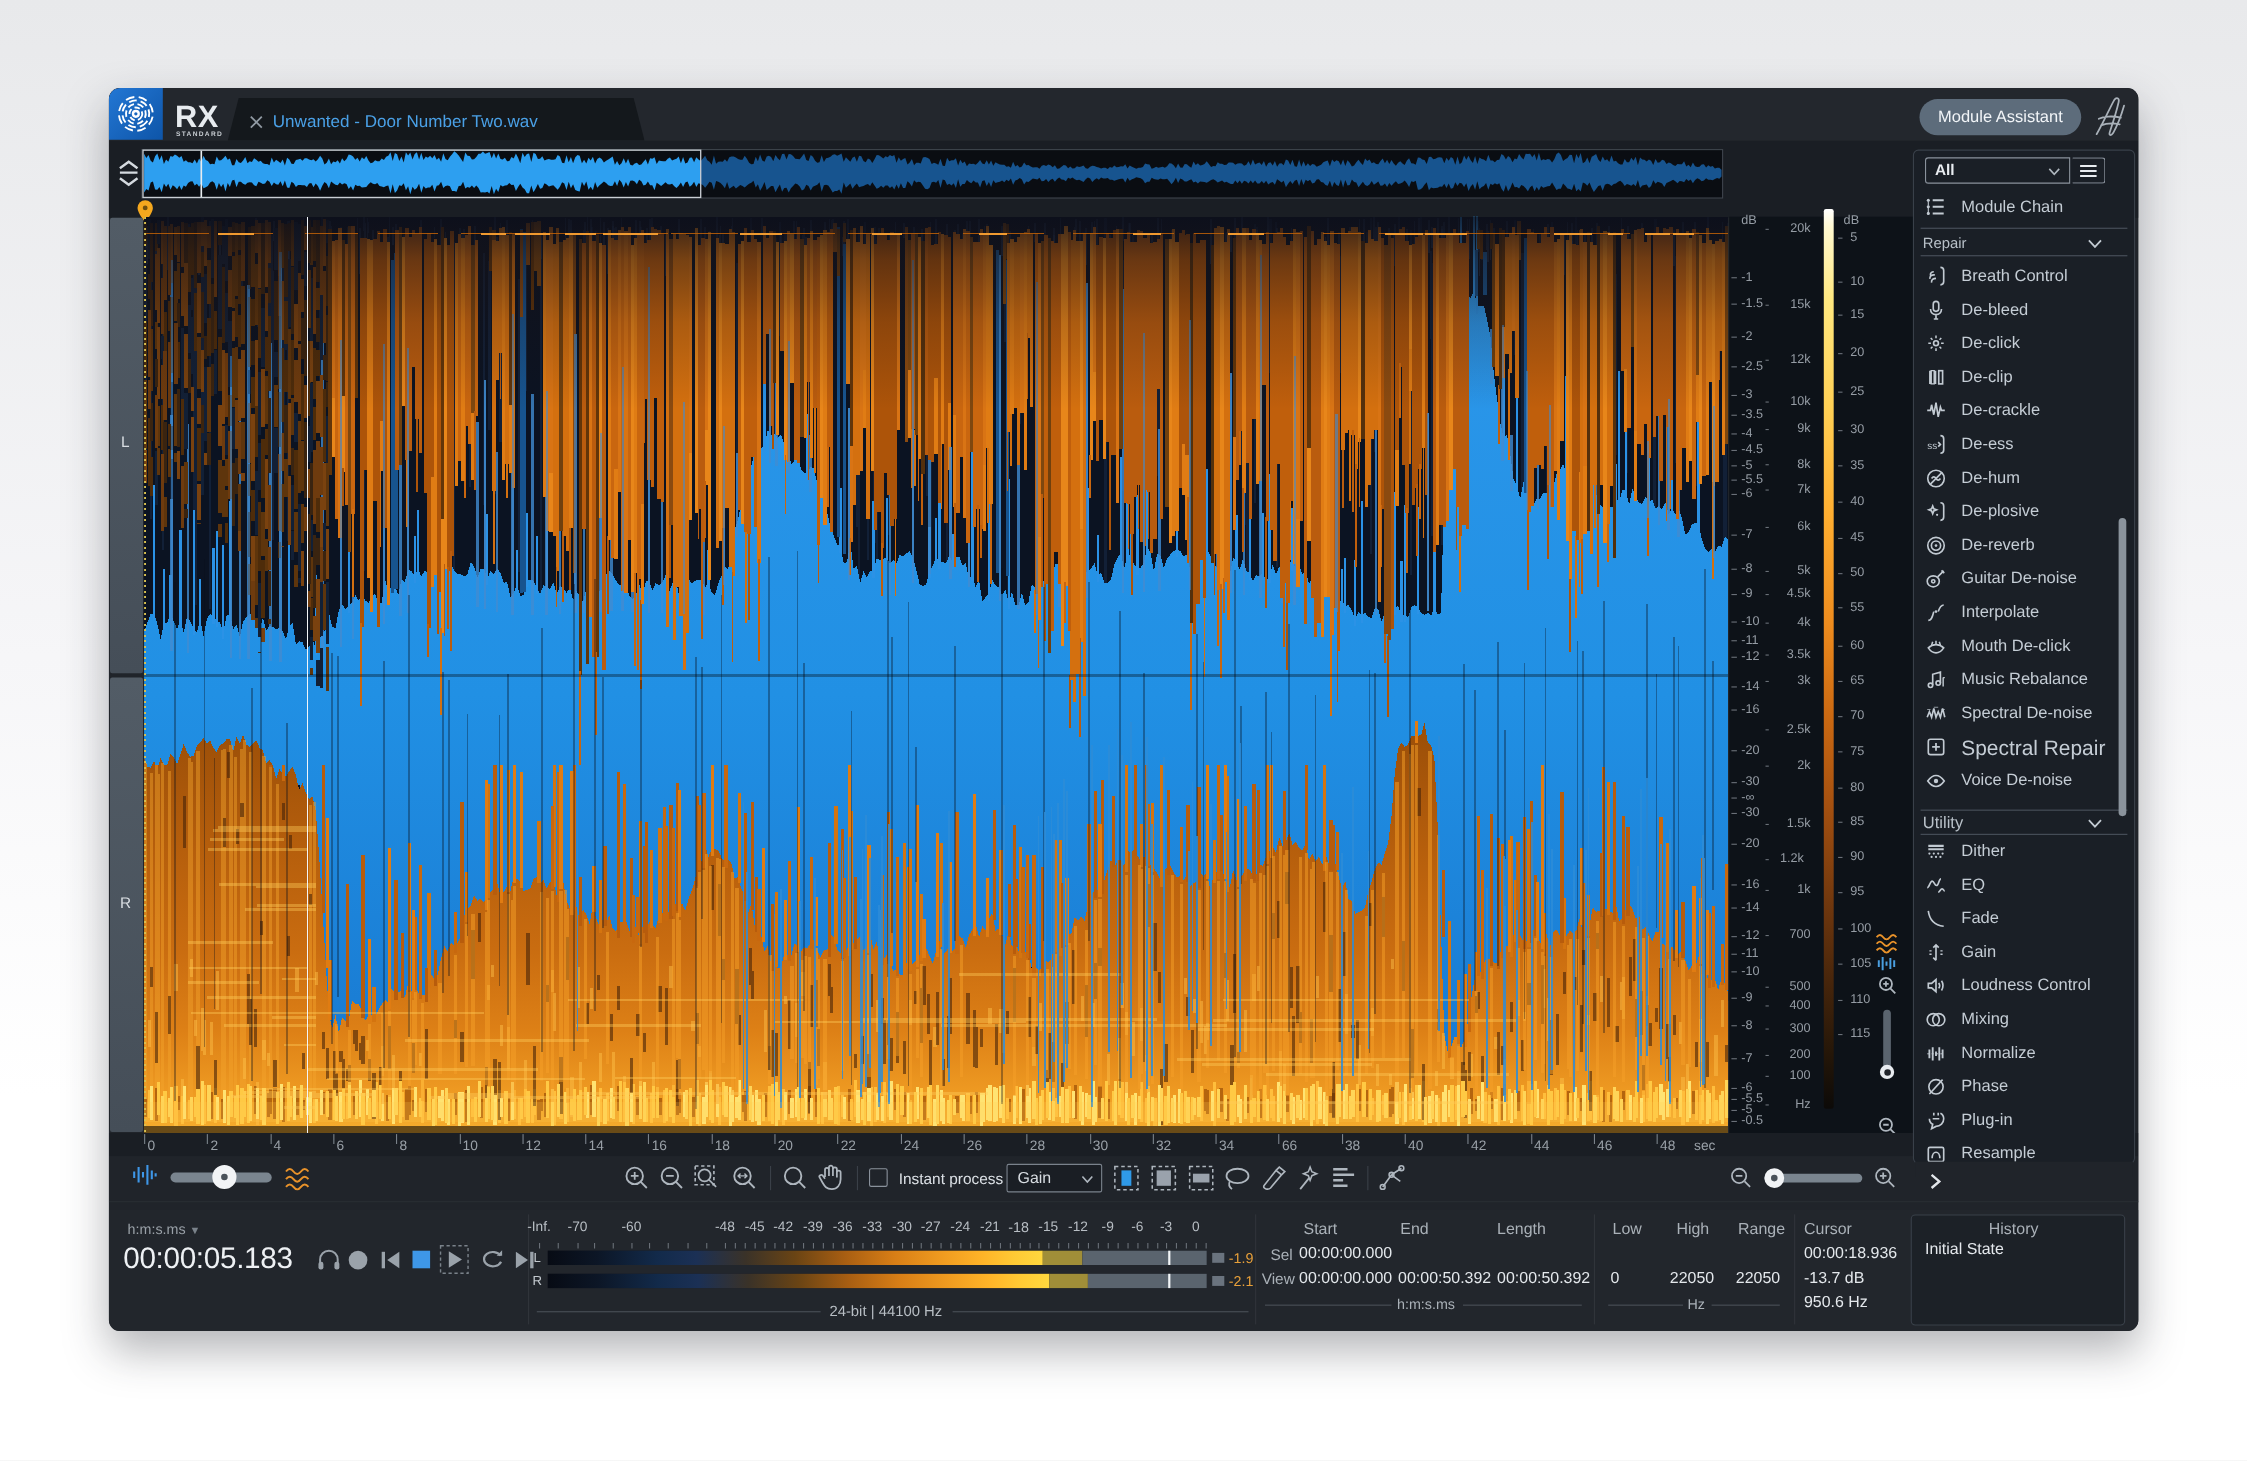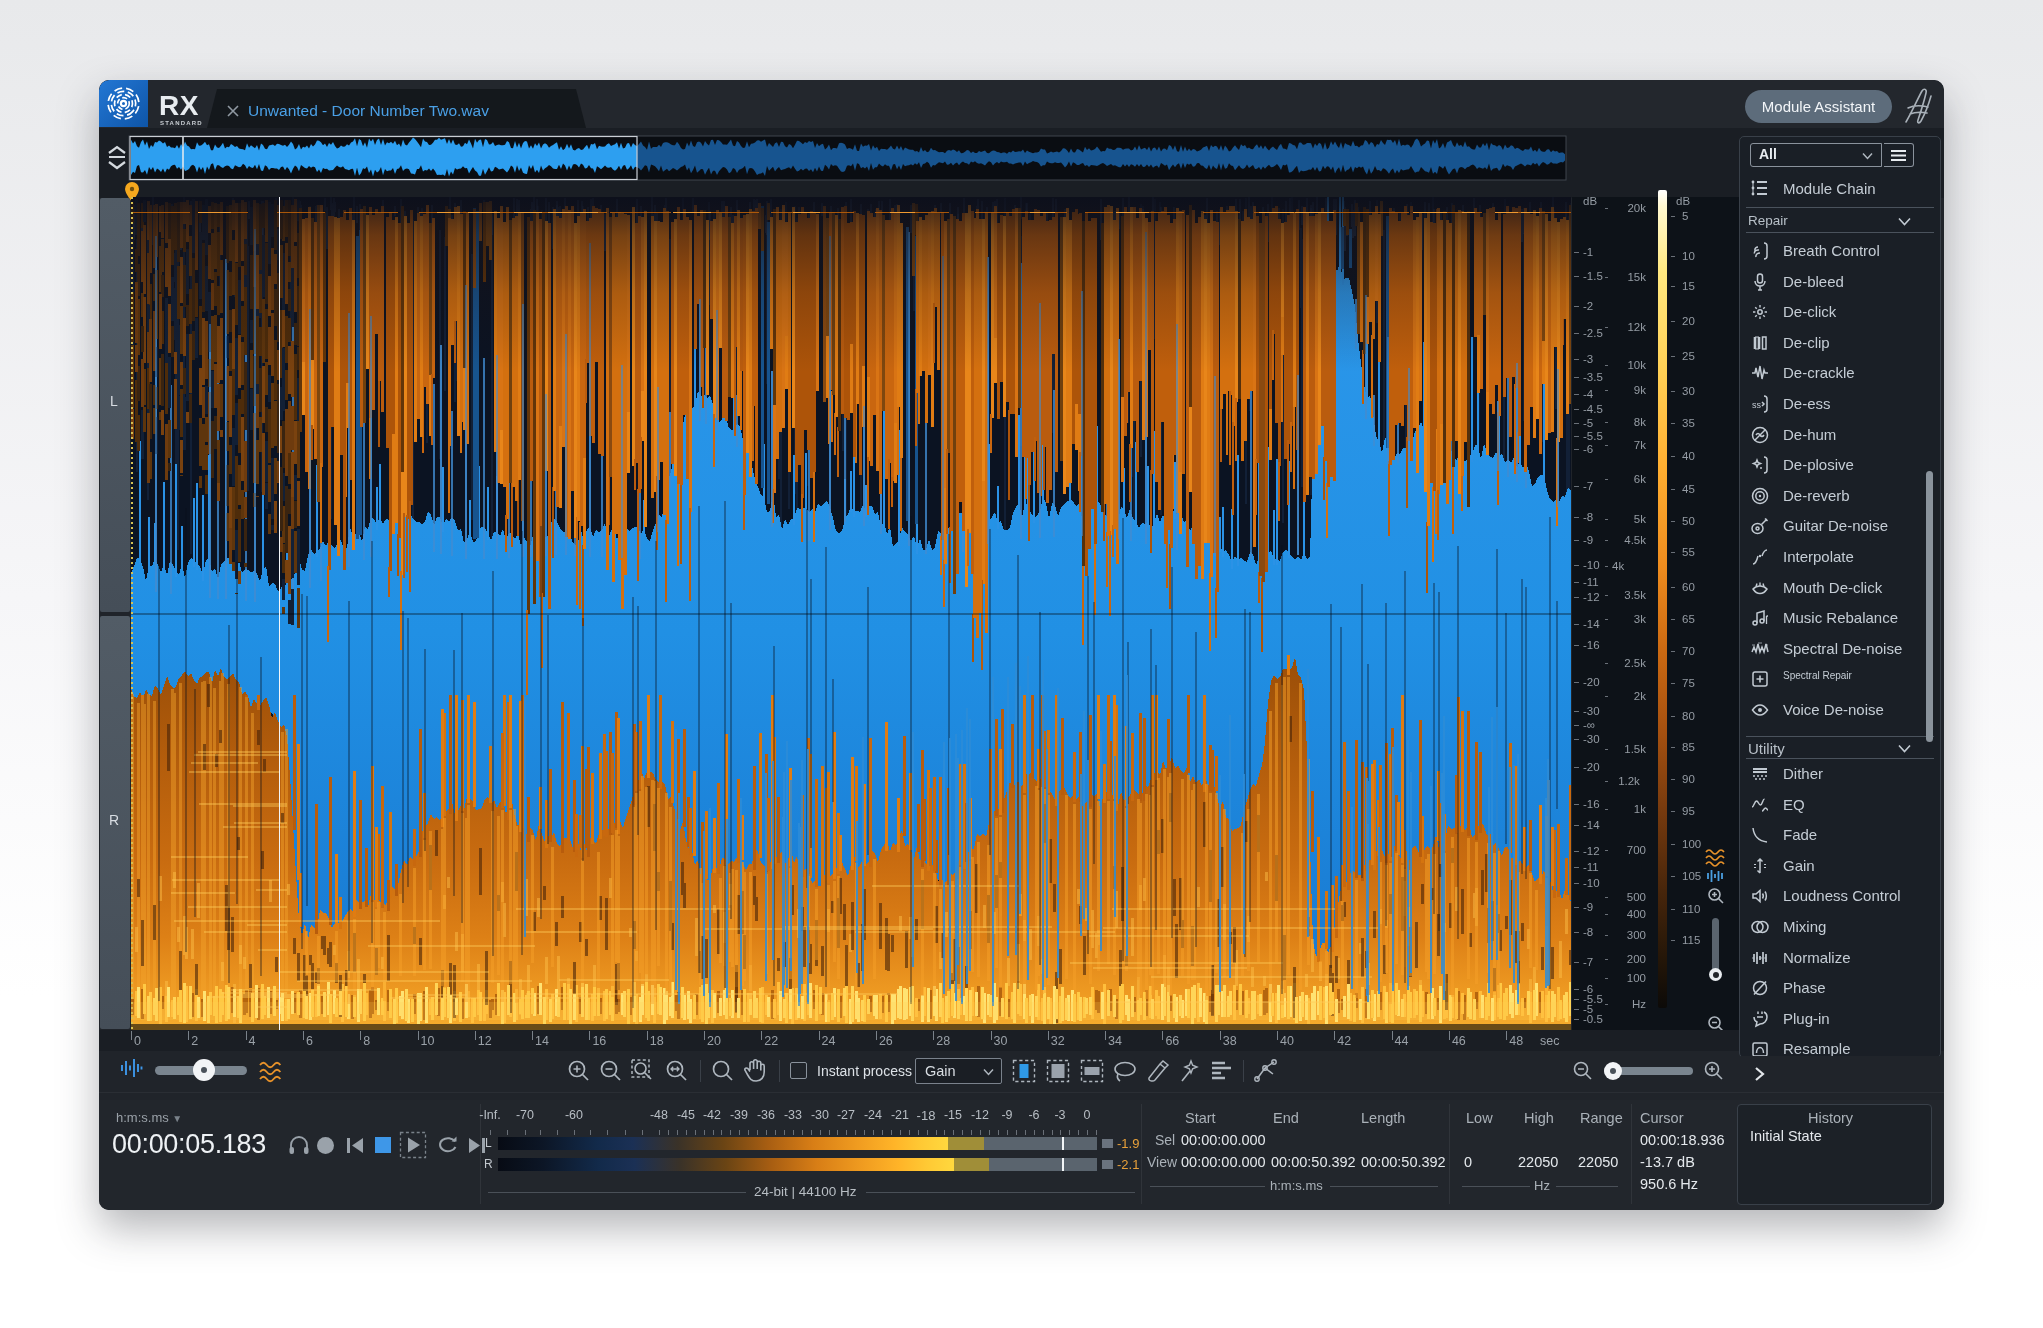--- a/index.html
+++ b/index.html
@@ -220,21 +220,21 @@
 <div class="txt" style="left:1513px;top:336px;font-size:11.5px;color:#959CA4;width:34px;text-align:right">8k</div>
 <div class="abs" style="left:1506px;top:342px;width:3px;height:1px;background:#6A7078"></div>
 <div class="txt" style="left:1513px;top:359px;font-size:11.5px;color:#959CA4;width:34px;text-align:right">7k</div>
 <div class="abs" style="left:1506px;top:365px;width:3px;height:1px;background:#6A7078"></div>
 <div class="txt" style="left:1513px;top:393px;font-size:11.5px;color:#959CA4;width:34px;text-align:right">6k</div>
 <div class="abs" style="left:1506px;top:399px;width:3px;height:1px;background:#6A7078"></div>
 <div class="txt" style="left:1513px;top:433px;font-size:11.5px;color:#959CA4;width:34px;text-align:right">5k</div>
 <div class="abs" style="left:1506px;top:439px;width:3px;height:1px;background:#6A7078"></div>
 <div class="txt" style="left:1513px;top:454px;font-size:11.5px;color:#959CA4;width:34px;text-align:right">4.5k</div>
 <div class="abs" style="left:1506px;top:460px;width:3px;height:1px;background:#6A7078"></div>
-<div class="txt" style="left:1513px;top:480px;font-size:11.5px;color:#959CA4;width:34px;">4k</div>
+<div class="txt" style="left:1513px;top:480px;font-size:11.5px;color:#959CA4;width:34px;text-align:right">4k</div>
 <div class="abs" style="left:1506px;top:486px;width:3px;height:1px;background:#6A7078"></div>
 <div class="txt" style="left:1513px;top:509px;font-size:11.5px;color:#959CA4;width:34px;text-align:right">3.5k</div>
 <div class="abs" style="left:1506px;top:515px;width:3px;height:1px;background:#6A7078"></div>
 <div class="txt" style="left:1513px;top:533px;font-size:11.5px;color:#959CA4;width:34px;text-align:right">3k</div>
 <div class="abs" style="left:1506px;top:539px;width:3px;height:1px;background:#6A7078"></div>
 <div class="txt" style="left:1513px;top:577px;font-size:11.5px;color:#959CA4;width:34px;text-align:right">2.5k</div>
 <div class="abs" style="left:1506px;top:583px;width:3px;height:1px;background:#6A7078"></div>
 <div class="txt" style="left:1513px;top:610px;font-size:11.5px;color:#959CA4;width:34px;text-align:right">2k</div>
 <div class="abs" style="left:1506px;top:616px;width:3px;height:1px;background:#6A7078"></div>
 <div class="txt" style="left:1513px;top:663px;font-size:11.5px;color:#959CA4;width:34px;text-align:right">1.5k</div>
@@ -716,21 +716,21 @@
 <div class="txt" style="left:1684px;top:529.2000000000003px;font-size:15px;color:#C5CDD5">Music Rebalance</div>
 <div class="abs" style="left:1651px;top:558.8000000000003px"><svg width="20" height="20" viewBox="0 0 20 20">
         <path d="M2 13l2-5 2 5 2-8 2 8 2-5 2 5 2-8 2 8" fill="none" stroke="#C2CAD2" stroke-width="1.5"></path>
         <path d="M2 6h3M8 4h4M15 6h3" stroke="#C2CAD2" stroke-width="1" opacity="0.7"></path>
       </svg></div>
 <div class="txt" style="left:1684px;top:559.8000000000003px;font-size:15px;color:#C5CDD5">Spectral De-noise</div>
 <div class="abs" style="left:1651px;top:589.4000000000003px"><svg width="20" height="20" viewBox="0 0 20 20">
         <rect x="3" y="3" width="14" height="14" rx="2" fill="none" stroke="#C2CAD2" stroke-width="1.5"></rect>
         <path d="M10 6.5v7M6.5 10h7" stroke="#C2CAD2" stroke-width="1.6"></path>
       </svg></div>
-<div class="txt" style="left:1684px;top:590.4000000000003px;font-size:10px;color:#C5CDD5">Spectral Repair</div>
+<div class="txt" style="left:1684px;top:590.4000000000003px;font-size:19px;color:#C5CDD5">Spectral Repair</div>
 <div class="abs" style="left:1651px;top:620.0000000000003px"><svg width="20" height="20" viewBox="0 0 20 20">
         <path d="M2.5 10c2.5-3.5 5-5 7.5-5s5 1.5 7.5 5c-2.5 3.5-5 5-7.5 5s-5-1.5-7.5-5Z" fill="none" stroke="#C2CAD2" stroke-width="1.5"></path>
         <circle cx="10" cy="10" r="2" fill="#C2CAD2"></circle>
       </svg></div>
 <div class="txt" style="left:1684px;top:621.0000000000003px;font-size:15px;color:#C5CDD5">Voice De-noise</div>
 <div class="abs" style="left:1647px;top:656px;width:188px;height:1px;background:#4A525C"></div>
 <div class="txt" style="left:1649px;top:660px;font-size:15px;color:#B8C0C8">Utility</div>
 <svg class="abs" style="left:1799px;top:664px" width="13" height="9" viewBox="0 0 13 9">
       <path d="M1 1.5L6.5 7.5L12 1.5" fill="none" stroke="#C2CAD2" stroke-width="1.6"></path>
     </svg>

